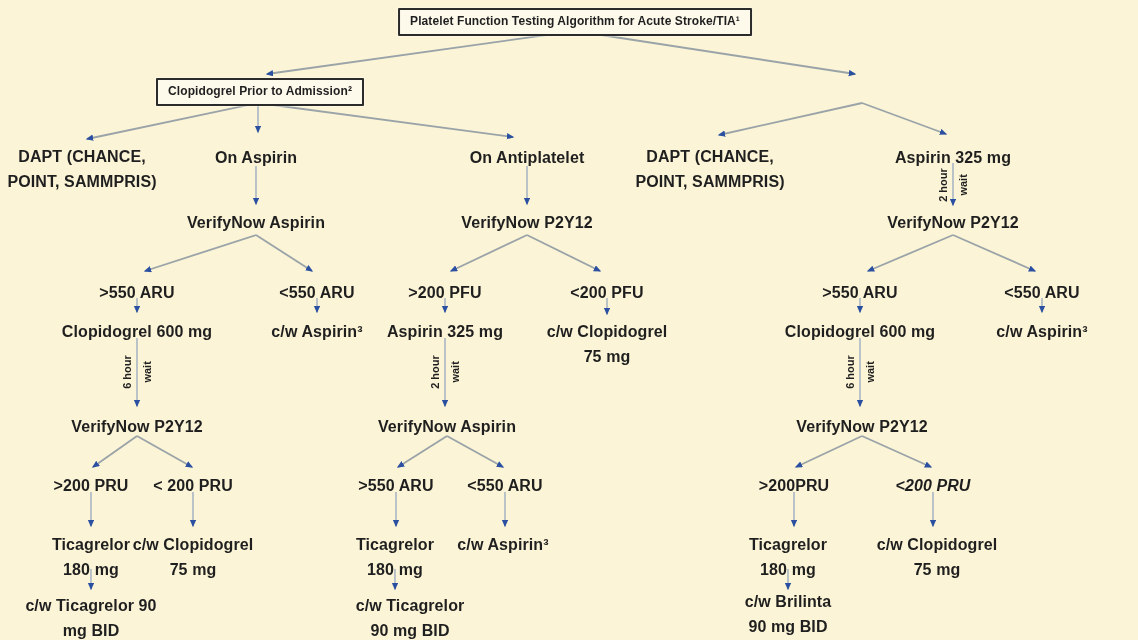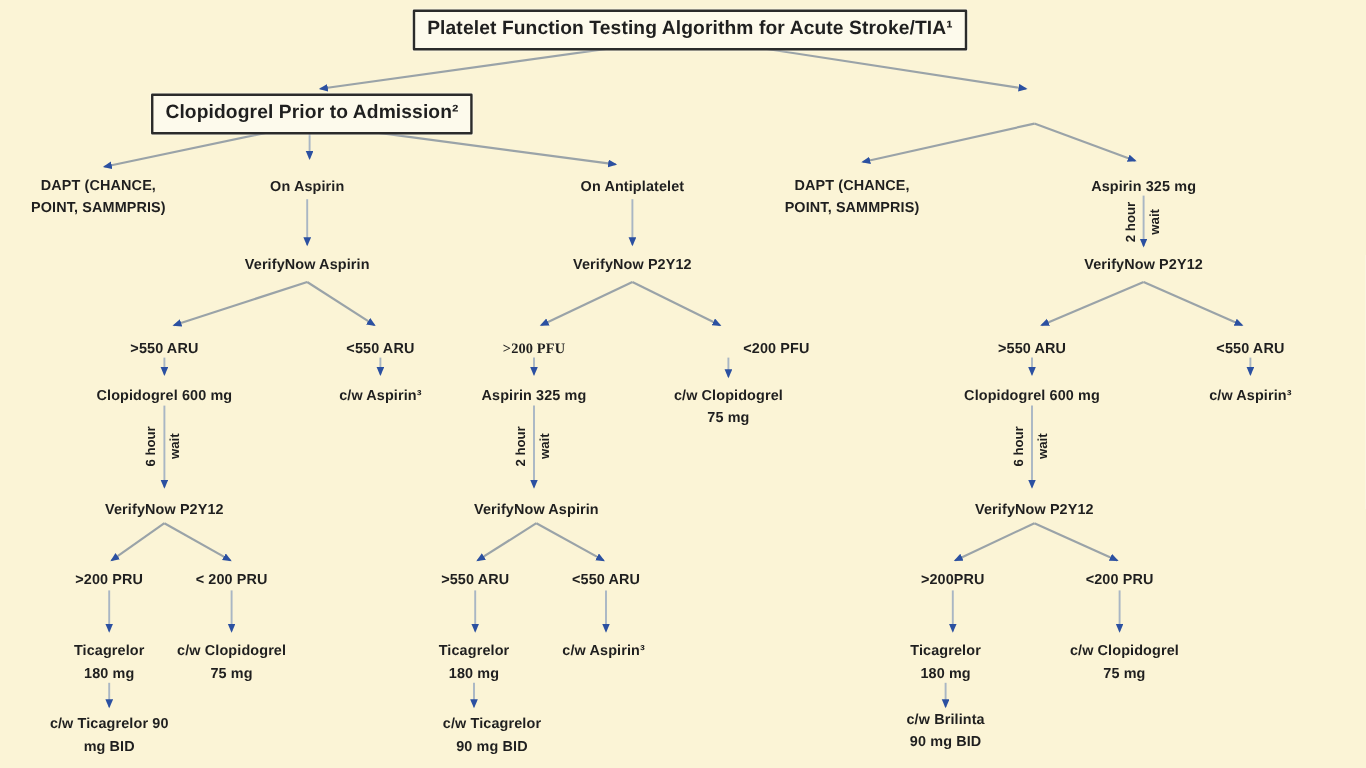--- a/index.html
+++ b/index.html
@@ -12,26 +12,26 @@
     background:var(--background);
     font-family:"Liberation Sans", sans-serif;
     color:var(--text);
   }
   #wires{position:absolute; left:0; top:0; width:1138px; height:640px;}
   #wires line{stroke:var(--line); stroke-width:1.8;}
   #wires line.shaft{stroke:var(--shaft); stroke-width:1.6;}
   #wires .ah{fill:var(--arrowhead);}
   .node{
     position:absolute; transform:translateX(-50%);
-    font-size:12px; font-weight:bold; line-height:1.55;
+    font-size:16px; font-weight:bold; line-height:1.55;
     text-align:center; white-space:pre-line; letter-spacing:.1px;
   }
   .boxed{
     border:2px solid var(--box_border); background:var(--box_fill);
-    padding:2px 10px 3px; font-size:16px; white-space:nowrap;
+    padding:2px 10px 3px; font-size:12px; white-space:nowrap;
     border-radius:1px; box-shadow:0 0 0 1px rgba(255,255,255,.35);
   }
   .wait{
     position:absolute; transform:translate(-50%,-50%);
     display:flex; flex-direction:row; align-items:center; gap:9px;
   }
   .wait span{
     writing-mode:vertical-rl; transform:rotate(180deg);
     font-size:11px; font-weight:bold; line-height:1;
   }
@@ -114,22 +114,22 @@
     <span>2 hour</span>
     <span>wait</span>
   </div>
 
   <div class="node" style="left:256px; top:211px;">VerifyNow Aspirin</div>
   <div class="node" style="left:527px; top:211px;">VerifyNow P2Y12</div>
   <div class="node" style="left:953px; top:211px;">VerifyNow P2Y12</div>
 
   <div class="node" style="left:137px;  top:281px;">&gt;550 ARU</div>
   <div class="node" style="left:317px;  top:281px;">&lt;550 ARU</div>
-  <div class="node" style="left:445px;  top:281px;font-family:Liberation Serif, serif;">&gt;200 PFU</div>
-  <div class="node" style="left:607px;  top:281px;margin-left:40px;">&lt;200 PFU</div>
+  <div class="node" style="left:445px;  top:281px;">&gt;200 PFU</div>
+  <div class="node" style="left:607px;  top:281px;">&lt;200 PFU</div>
   <div class="node" style="left:860px;  top:281px;">&gt;550 ARU</div>
   <div class="node" style="left:1042px; top:281px;">&lt;550 ARU</div>
 
   <div class="node" style="left:137px;  top:320px;">Clopidogrel 600 mg</div>
   <div class="node" style="left:317px;  top:320px;">c/w Aspirin³</div>
   <div class="node" style="left:445px;  top:320px;">Aspirin 325 mg</div>
   <div class="node" style="left:607px;  top:320px;">c/w Clopidogrel
 75 mg</div>
   <div class="node" style="left:860px;  top:320px;">Clopidogrel 600 mg</div>
   <div class="node" style="left:1042px; top:320px;">c/w Aspirin³</div>
@@ -149,21 +149,21 @@
 
   <div class="node" style="left:137px; top:415px;">VerifyNow P2Y12</div>
   <div class="node" style="left:447px; top:415px;">VerifyNow Aspirin</div>
   <div class="node" style="left:862px; top:415px;">VerifyNow P2Y12</div>
 
   <div class="node" style="left:91px;  top:474px;">&gt;200 PRU</div>
   <div class="node" style="left:193px; top:474px;">&lt; 200 PRU</div>
   <div class="node" style="left:396px; top:474px;">&gt;550 ARU</div>
   <div class="node" style="left:505px; top:474px;">&lt;550 ARU</div>
   <div class="node" style="left:794px; top:474px;">&gt;200PRU</div>
-  <div class="node" style="left:933px; top:474px;">&lt;200 PRU</div>
+  <div class="node" style="left:933px; top:474px;font-style:italic;">&lt;200 PRU</div>
 
   <div class="node" style="left:91px;  top:533px;">Ticagrelor
 180 mg</div>
   <div class="node" style="left:193px; top:533px;">c/w Clopidogrel
 75 mg</div>
   <div class="node" style="left:395px; top:533px;">Ticagrelor
 180 mg</div>
   <div class="node" style="left:503px; top:533px;">c/w Aspirin³</div>
   <div class="node" style="left:788px; top:533px;">Ticagrelor
 180 mg</div>

